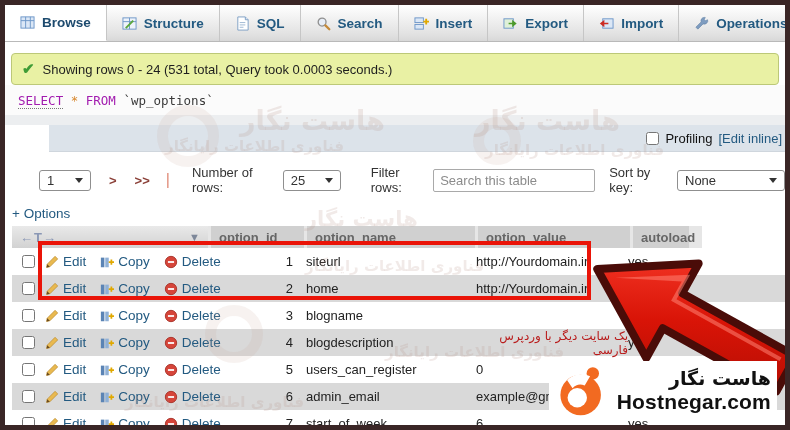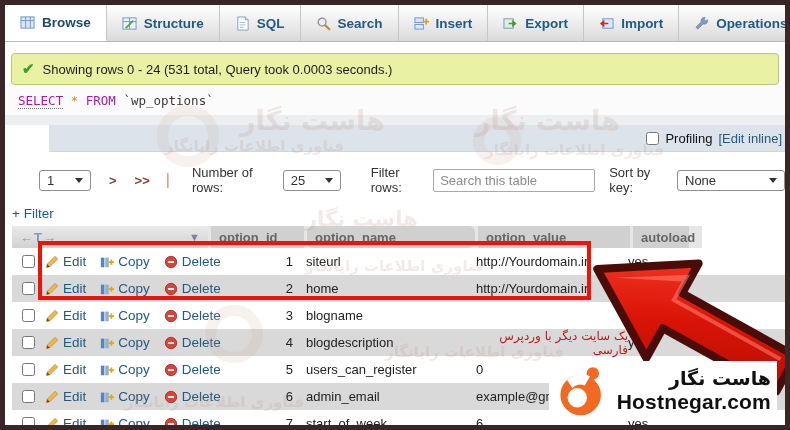--- a/index.html
+++ b/index.html
@@ -69,21 +69,21 @@
   .optlink{ display:inline-block; margin:13px 0 3px 7px; color:#235a81; text-decoration:none; font-size:13.5px; }
   
   .grid{ margin:2px 0 0 7px; position:relative; z-index:2; }
   .ghead{ display:flex; height:22px; align-items:stretch; background:#e6e6e6; width:690px; }
   .gh{
     background:#d0d0d0; color:#666; font-weight:bold; display:flex; align-items:center;
     padding:0 8px; margin-right:3px; font-size:13px; cursor:pointer;
   }
   .gh-controls{ width:196px; justify-content:space-between; background:linear-gradient(#e9e9e9,#d2d2d2); color:#7d8fae; }
   .gh-id{ width:93px; }
-  .gh-name{ width:168px;border-radius:6px; }
+  .gh-name{ width:168px; }
   .gh-value{ width:152px; }
   .gh-auto{ width:56px; margin-right:0; }
   .sortind{ color:#7d8799; font-size:11px; }
   .colmove{ letter-spacing:1px; font-size:13px; color:#8a97b5; }
   .grow{ display:flex; align-items:center; height:27px; background:#fff; }
   .grow.alt{ background:#d9d9d9; }
   .c-cb{ width:33px; display:flex; justify-content:center; }
   .c-cb input{ width:13px; height:13px; }
   .c-act{ width:208px; display:flex; align-items:center; gap:4px; }
   .alink{ color:#235a81; text-decoration:none; display:inline-flex; align-items:center; gap:4px; margin-right:10px; font-size:13.5px;}
@@ -220,21 +220,21 @@
     <span class="lbl" style="margin-left:30px">Filter rows:</span>
     <input class="filterinput" type="text" placeholder="Search this table" style="">
     <span class="lbl" style="margin-left:14px">Sort by key:</span>
     <span class="sel" style="min-width:108px; margin-left:9px">
       <span>None</span>
       <span class="chev"></span>
     </span>
   </div>
 
   
-  <a href="#" class="optlink">+ Filter</a>
+  <a href="#" class="optlink">+ Options</a>
 
   
   <div class="grid">
     <div class="ghead">
       <div class="gh gh-controls">
         <span class="colmove"><span>←</span><span>T</span><span>→</span></span>
         <span class="sortind">▼</span>
       </div>
       <div class="gh gh-id">option_id</div>
       <div class="gh gh-name">option_name</div>

